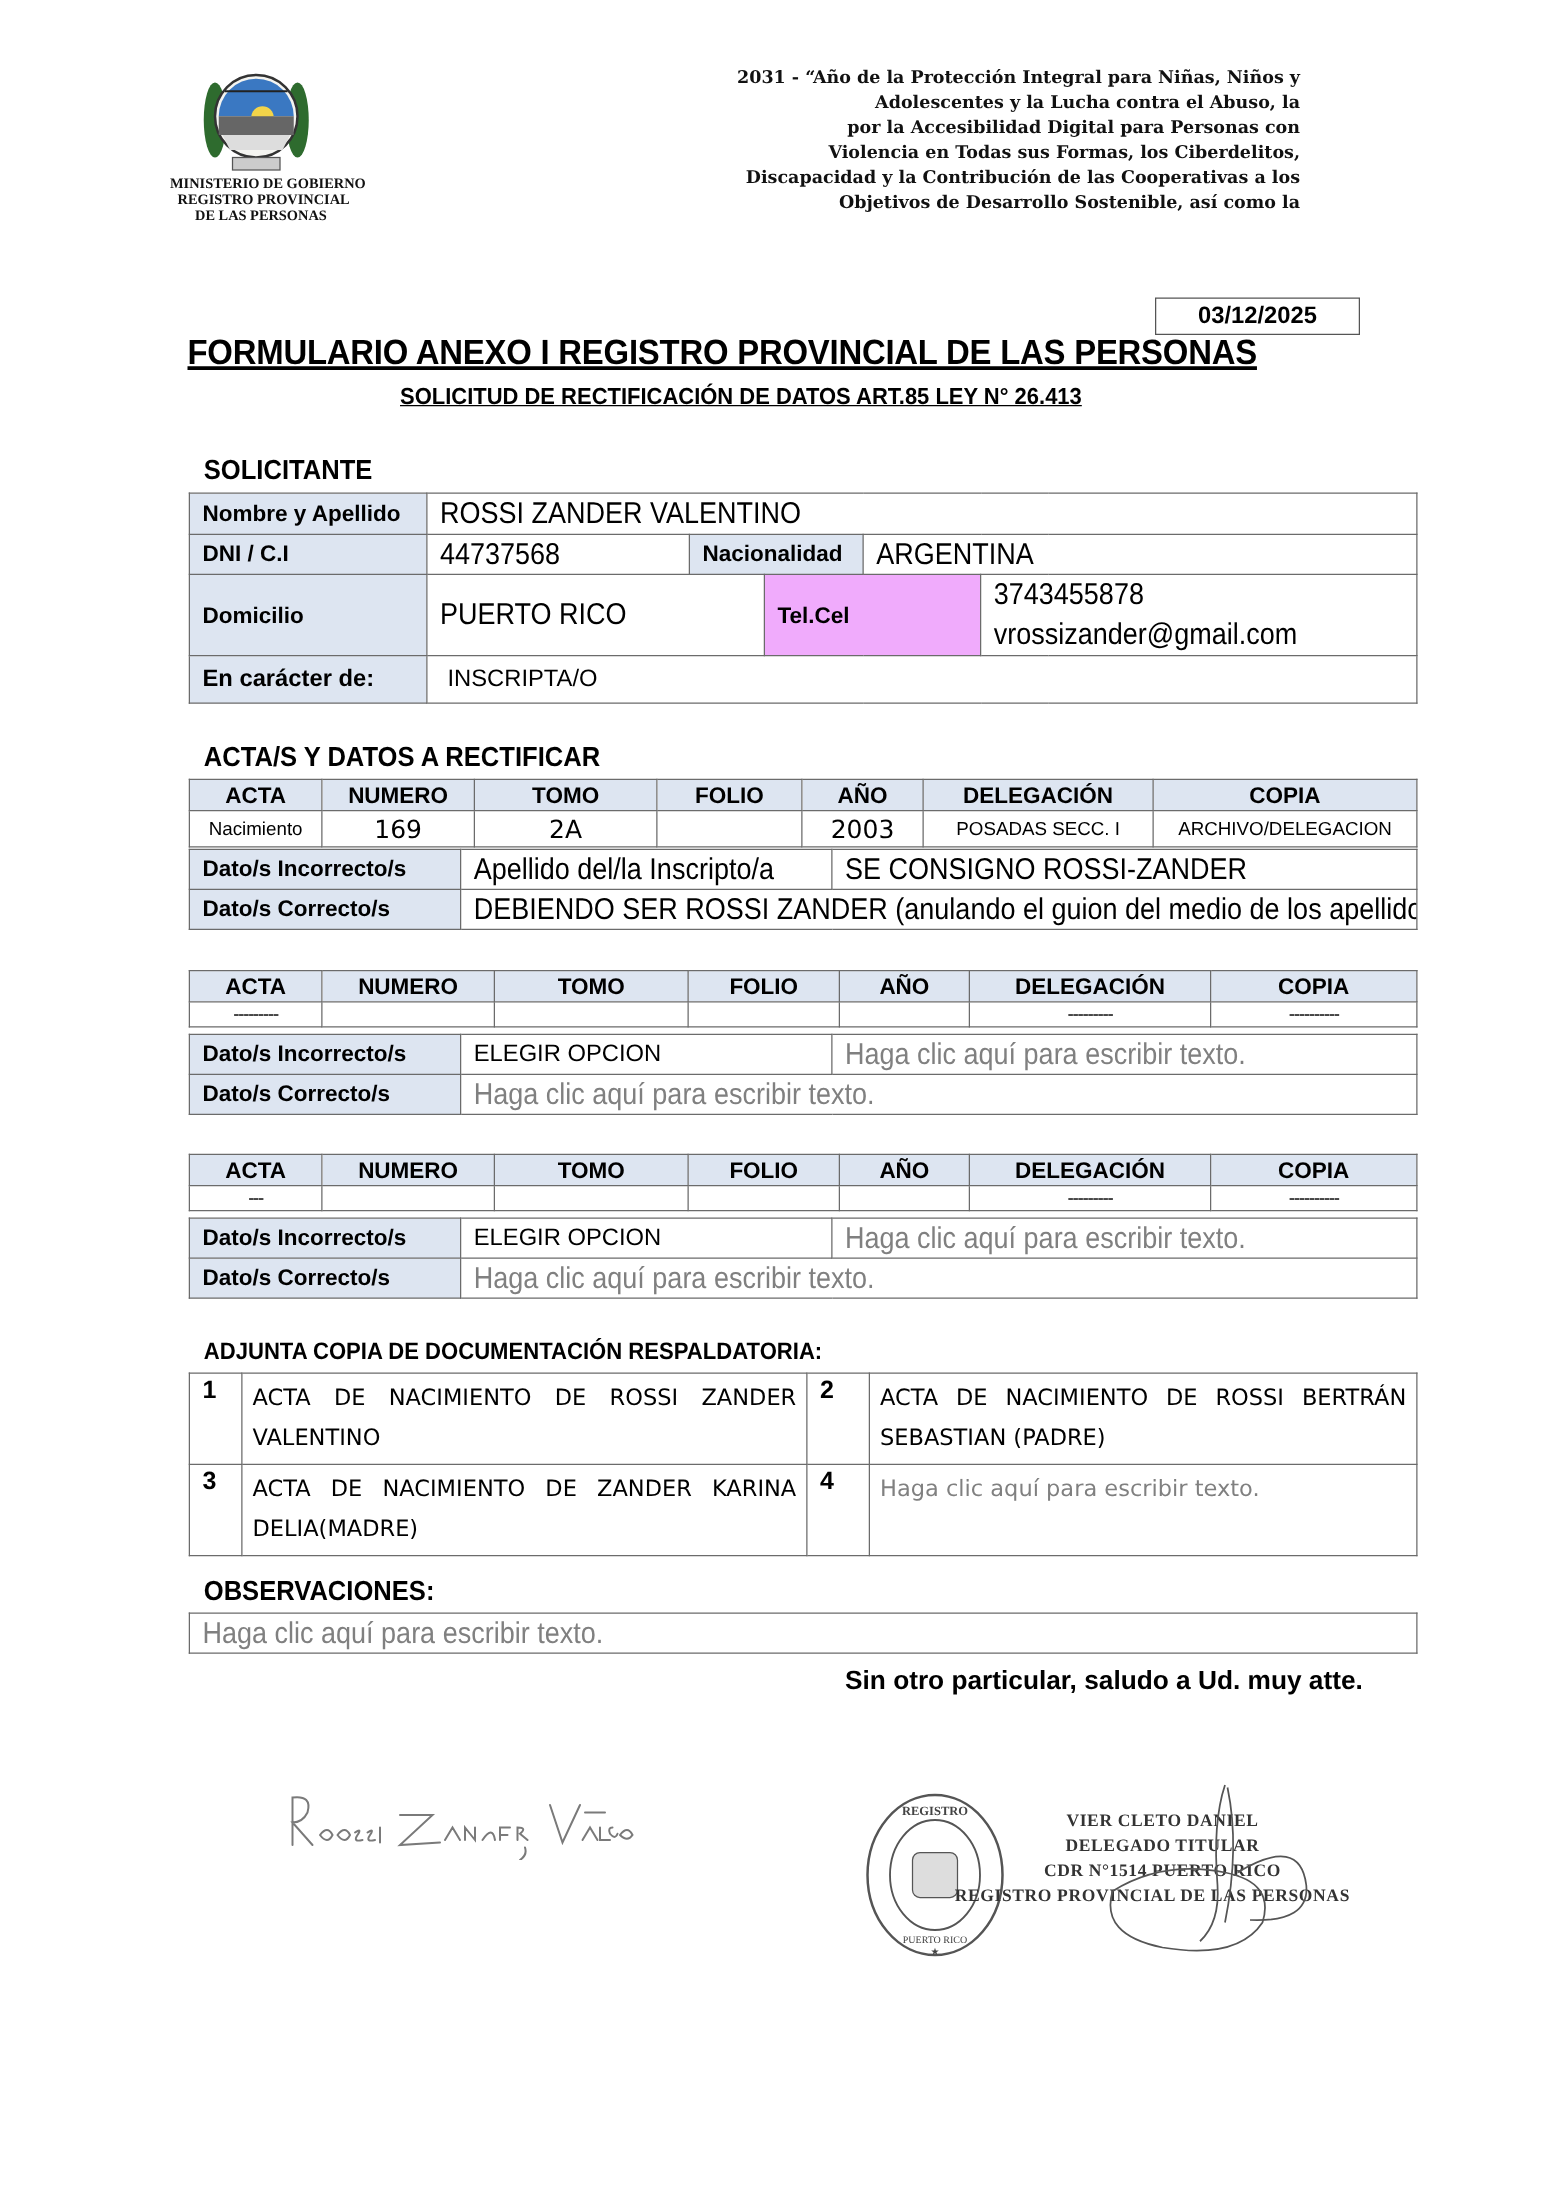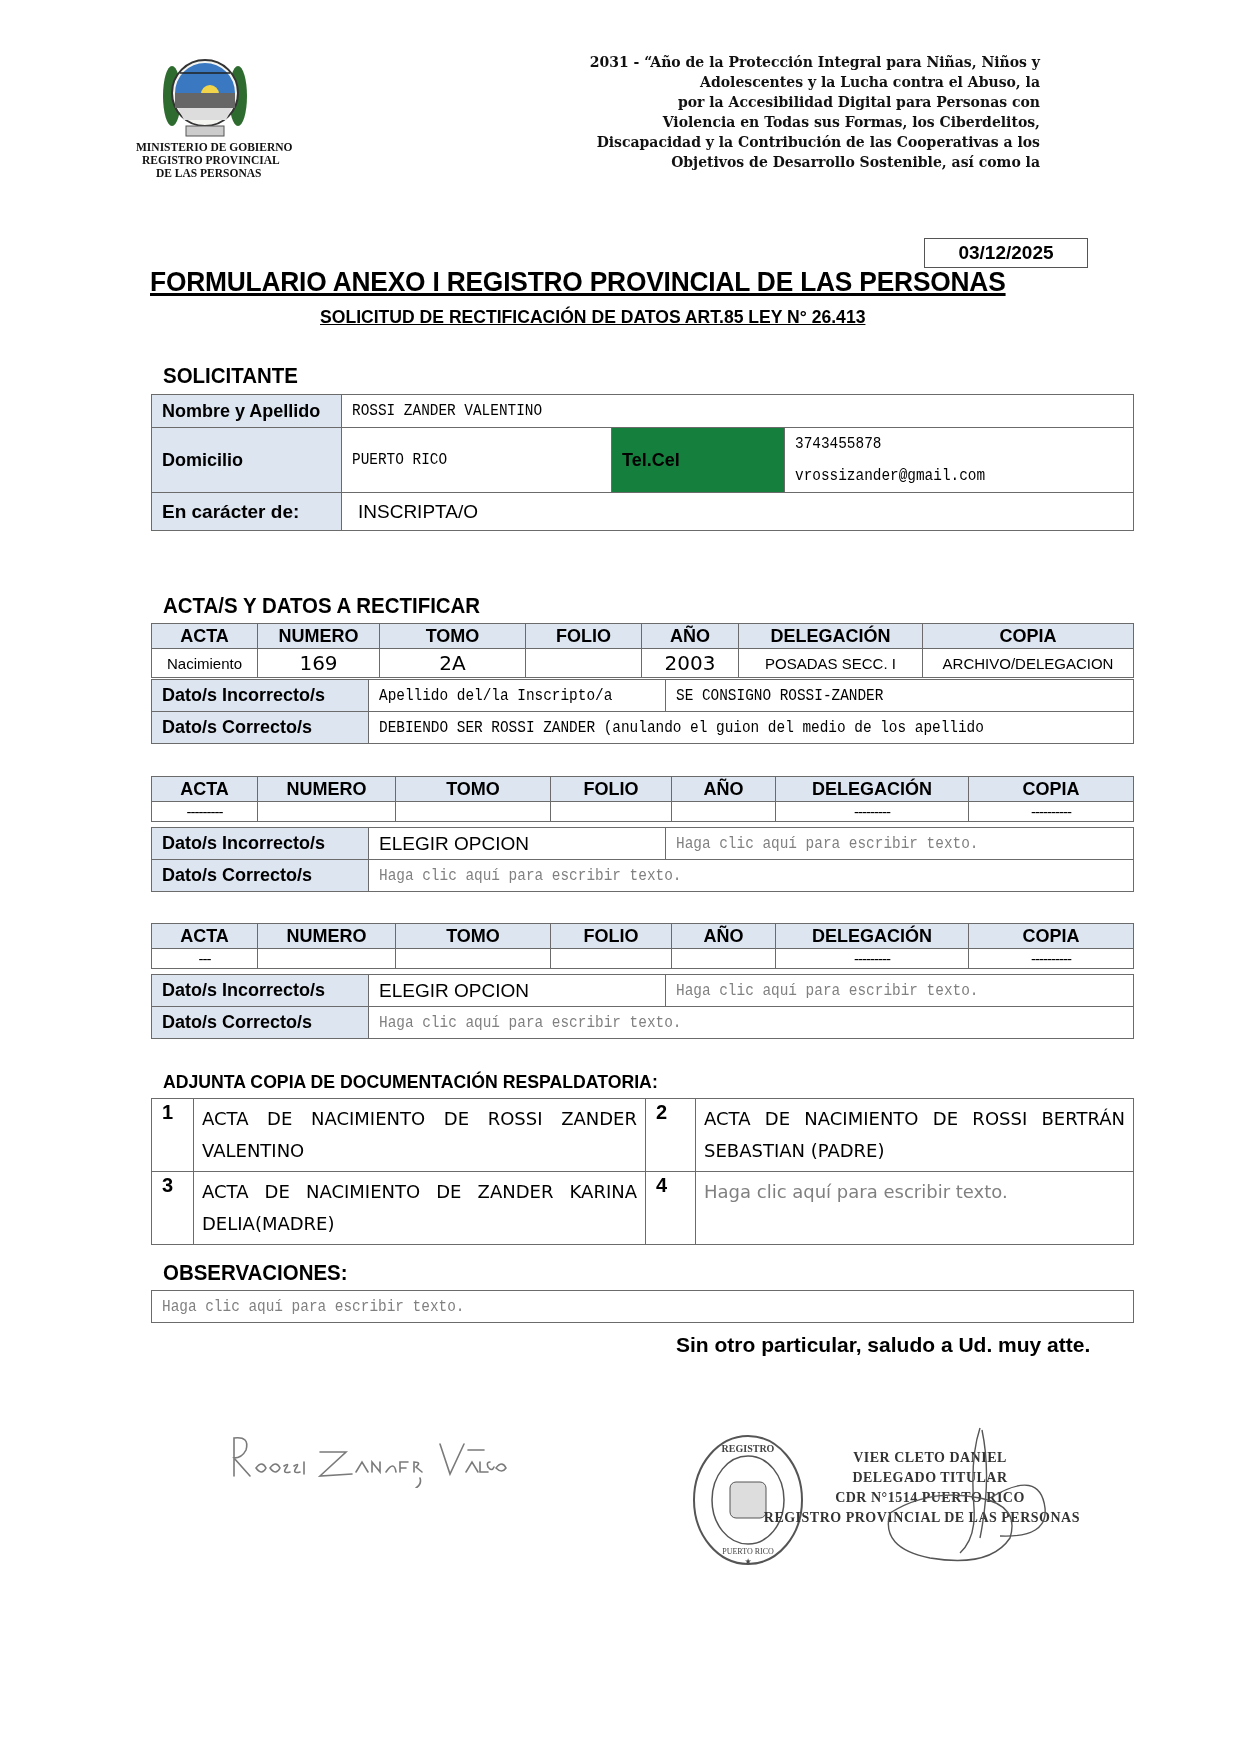--- a/index.html
+++ b/index.html
@@ -13,22 +13,22 @@
   .motto { left:500px; top:52px; width:540px; text-align:right; font-family:"DejaVu Serif", serif; font-weight:bold; font-size:14px; line-height:20px; color:#111; }
   .date-box { left:924px; top:238px; width:162px; height:28px; border:1.5px solid #555; text-align:center; font-weight:bold; font-size:19px; line-height:28px; }
   .main-title { left:150px; top:266px; width:1140px; font-weight:bold; font-size:28px; text-decoration:underline; text-decoration-thickness:3px; letter-spacing:-0.2px; transform:scaleX(0.94); transform-origin:left; white-space:nowrap;}
   .sub-title { left:320px; top:306px; font-weight:bold; font-size:18.5px; text-decoration:underline; white-space:nowrap; transform:scaleX(0.95); transform-origin:left; }
   .section-h { font-weight:bold; font-size:22px; white-space:nowrap; transform:scaleX(0.93); transform-origin:left;}
   .section-h.small { font-size:19px; }
   
   table { border-collapse:collapse; position:absolute; table-layout:fixed; }
   td { border:1.5px solid #6b6b6b; padding:0 10px; vertical-align:middle; overflow:hidden; white-space:nowrap; }
   .lbl { background:#dde5f1; font-weight:bold; font-size:18px; }
-  .lbl2 { background:#15803d; font-weight:bold; font-size:18px; }
-  .val { font-family:Liberation Mono, monospace; font-size:16px; transform-origin:left;margin-top:19px; }
+  .lbl2 { background:#f0abfc; font-weight:bold; font-size:18px; }
+  .val { font-family:Liberation Sans, sans-serif; font-size:24px; transform-origin:left;margin-top:19px; }
   .val span, .val div { display:inline-block; transform:scaleX(0.9); transform-origin:left; }
   .hdr td { background:#dde5f1; font-weight:bold; font-size:18px; text-align:center; padding:0; }
   .row td { font-size:15px; text-align:center; padding:0; }
   .row td.cal { font-family:"DejaVu Sans", sans-serif; font-size:20px; }
   .ph { color:#808080; }
   .dash { font-size:12px; letter-spacing:-1px; }
   .att td { vertical-align:top; white-space:normal; padding:4px 8px; }
   .att .num { font-weight:bold; font-size:20px; width:20px; padding:2px 0 0 10px; }
   .att .txt { font-family:"DejaVu Sans", sans-serif; font-size:18px; line-height:32px; text-align:justify; text-align-last:left; }
   .closing { left:676px; top:1333px; font-weight:bold; font-size:21px; white-space:nowrap; }
@@ -79,20 +79,26 @@
       <col style="width:79px">
       <col style="width:94px">
       <col style="width:54px">
       <col>
     </colgroup>
   <tbody>
       <tr style="height:33px;">
     <td class="lbl">Nombre y Apellido</td>
     <td class="val" colspan="6"><span>ROSSI ZANDER VALENTINO</span></td>
   </tr>
+  <tr style="height:32px;">
+    <td class="lbl">DNI / C.I</td>
+    <td class="val"><span>44737568</span></td>
+    <td class="lbl" colspan="2">Nacionalidad</td>
+    <td class="val" colspan="3"><span>ARGENTINA</span></td>
+  </tr>
   <tr style="height:65px;">
     <td class="lbl">Domicilio</td>
     <td class="val" colspan="2"><span>PUERTO RICO</span></td>
     <td class="lbl2" colspan="2">Tel.Cel</td>
     <td class="val" colspan="2" style="line-height:32px;">
       <div>3743455878</div><br>
       <div>vrossizander@gmail.com</div>
     </td>
   </tr>
   <tr style="height:38px;">

